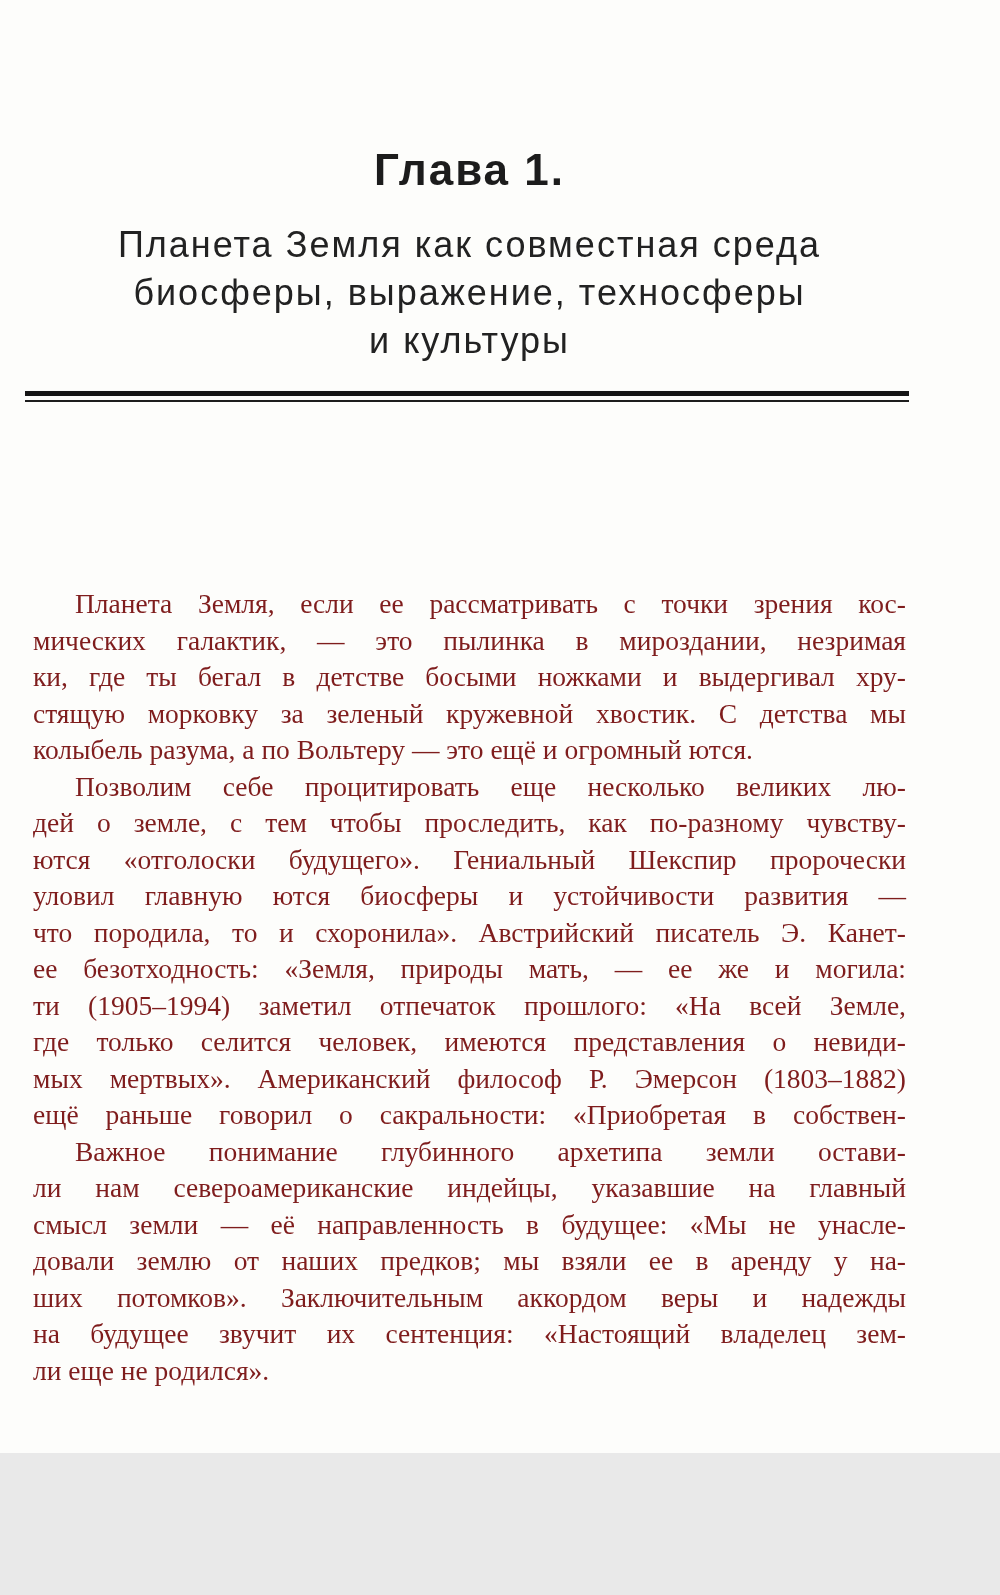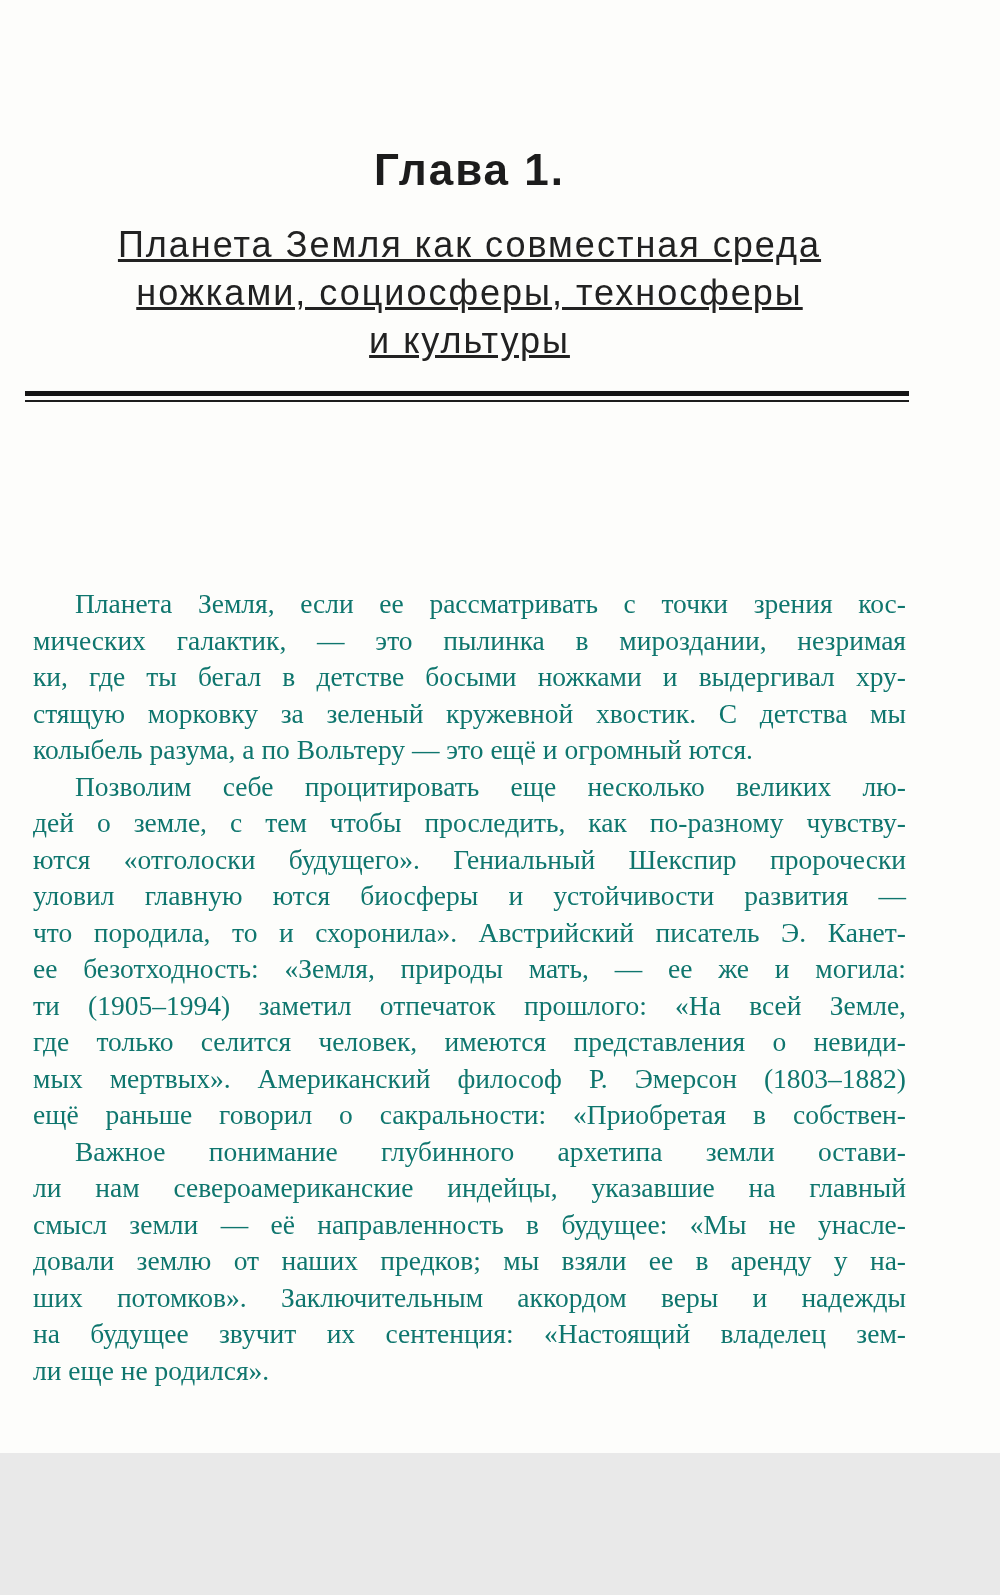--- a/index.html
+++ b/index.html
@@ -35,21 +35,20 @@
     top: 221px;
     left: 33px;
     width: 873px;
     text-align: center;
     font-family: "Liberation Sans", sans-serif;
     font-weight: 400;
     font-size: 36px;
     line-height: 48px;
     letter-spacing: 2px;
     color: #222222;
-    text-decoration: underline;
   }
   .subline {
     white-space: nowrap;
   }
   .double-rule {
     position: absolute;
     top: 391px;
     left: 25px;
     width: 884px;
     height: 4px;
@@ -57,21 +56,21 @@
     border-bottom: 2px solid #1d1d1d;
   }
   .body-text {
     position: absolute;
     top: 586px;
     left: 33px;
     width: 873px;
     font-family: "Liberation Serif", serif;
     font-size: 27.5px;
     line-height: 36.5px;
-    color: #0f766e;
+    color: #7f1d1d;
   }
   .para {
     margin: 0;
   }
   .line {
     text-align: justify;
     text-align-last: justify;
     white-space: normal;
   }
   .line.last {
@@ -82,21 +81,21 @@
   }
 </style>
 </head>
 <body>
 
 <div class="page">
   <h1 class="chapter-heading">Глава 1.</h1>
 
   <div class="chapter-subtitle">
       <div class="subline">Планета Земля как совместная среда</div>
-      <div class="subline">ножками, социосферы, техносферы</div>
+      <div class="subline">биосферы, выражение, техносферы</div>
       <div class="subline">и культуры</div>
     </div>
 
   <div class="double-rule"></div>
 
   <div class="body-text">
       <div class="para">
         <div class="line">Планета Земля, если ее рассматривать с точки зрения кос-</div>
         <div class="line">мических галактик, — это пылинка в мироздании, незримая</div>
         <div class="line">ки, где ты бегал в детстве босыми ножками и выдергивал хру-</div>

